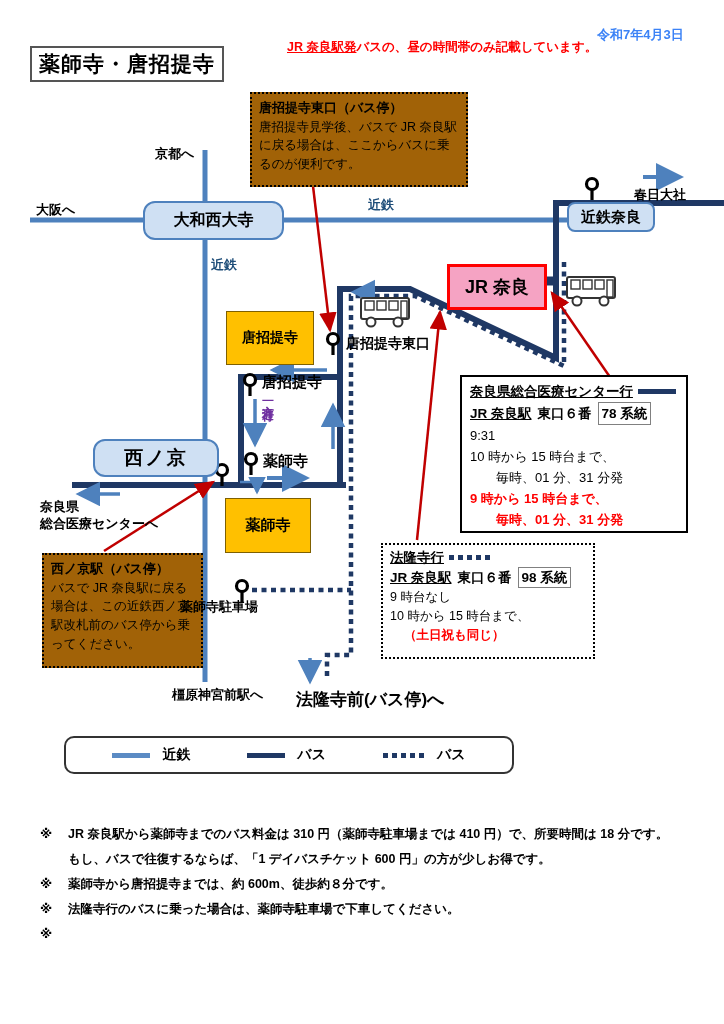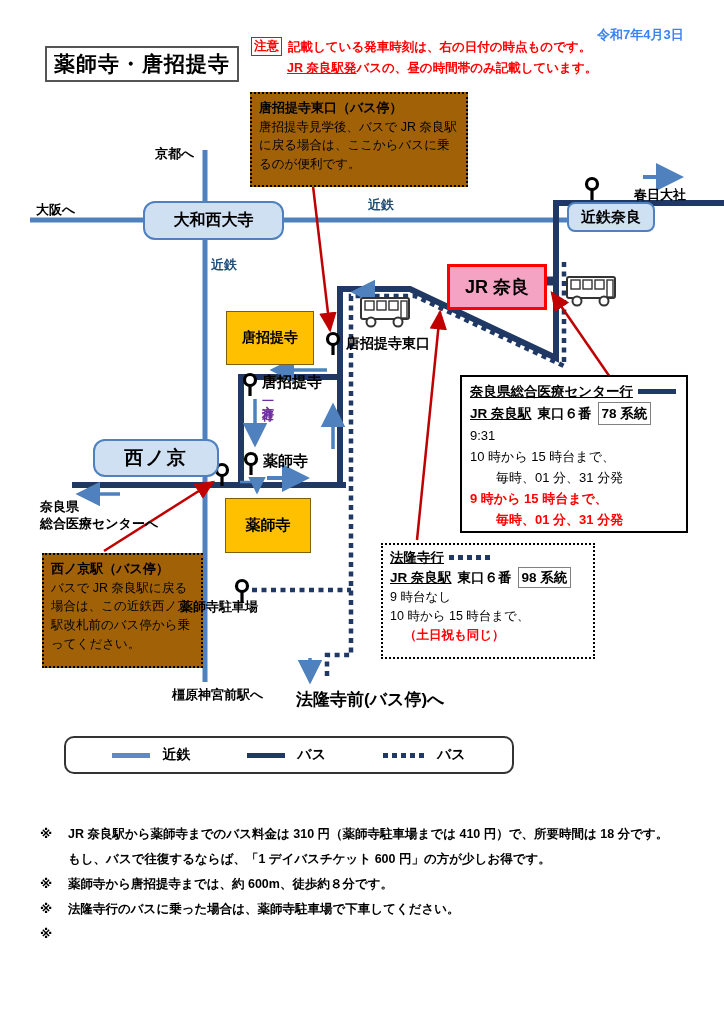--- a/index.html
+++ b/index.html
@@ -3,21 +3,21 @@
 <meta charset="utf-8">
 <style>
   html,body{margin:0;padding:0;background:#fff;}
   .page{position:relative;width:724px;height:1024px;background:#fff;overflow:hidden;
         font-family:"Liberation Sans","DejaVu Sans",sans-serif;color:#000;}
   .abs{position:absolute;white-space:nowrap;}
   svg.layer{position:absolute;left:0;top:0;z-index:1;}
   .ontop{z-index:2;}
 
   
-  .title-box{left:45px;top:46px;width:190px;height:32px;border:2px solid #555;
+  .title-box{left:30px;top:46px;width:190px;height:32px;border:2px solid #555;
              display:flex;align-items:center;justify-content:center;
              font-size:21px;font-weight:bold;letter-spacing:1px;background:#fff;}
   .notice{left:251px;top:37px;font-size:12.5px;font-weight:bold;color:#FF0000;line-height:21px;}
   .notice-row{display:flex;gap:6px;align-items:flex-start;}
   .notice-tag{border:1.5px solid #FF0000;padding:0 2px;height:17px;line-height:17px;}
   .notice-l2{margin-left:36px;}
   .u{text-decoration:underline;}
   .date{left:597px;top:26px;font-size:13px;font-weight:bold;color:#3b82f6;}
 
   
@@ -129,24 +129,20 @@
     <use href="#busstop" x="222" y="470"></use>
     <use href="#busstop" x="242" y="586"></use>
 
     <use href="#bus" x="360" y="297"></use>
     <use href="#bus" x="566" y="276" transform="scale(1)"></use>
   </svg>
 
   <div class="abs title-box ontop">薬師寺・唐招提寺</div>
 
   <div class="abs notice ontop">
-    <div class="notice-row">
-      <span class="notice-tag">注意</span>
-      <span>記載している発車時刻は、右の日付の時点ものです。</span>
-    </div>
     <div class="notice-l2">
       <span class="u">JR 奈良駅発</span><span>バスの、昼の時間帯のみ記載しています。</span>
     </div>
   </div>
 
   <div class="abs date ontop">令和7年4月3日</div>
 
   <div class="abs dotbox infobox1 ontop">
     <div class="bt">唐招提寺東口（バス停）</div>
     <div>唐招提寺見学後、バスで JR 奈良駅に戻る場合は、ここからバスに乗るのが便利です。</div>

